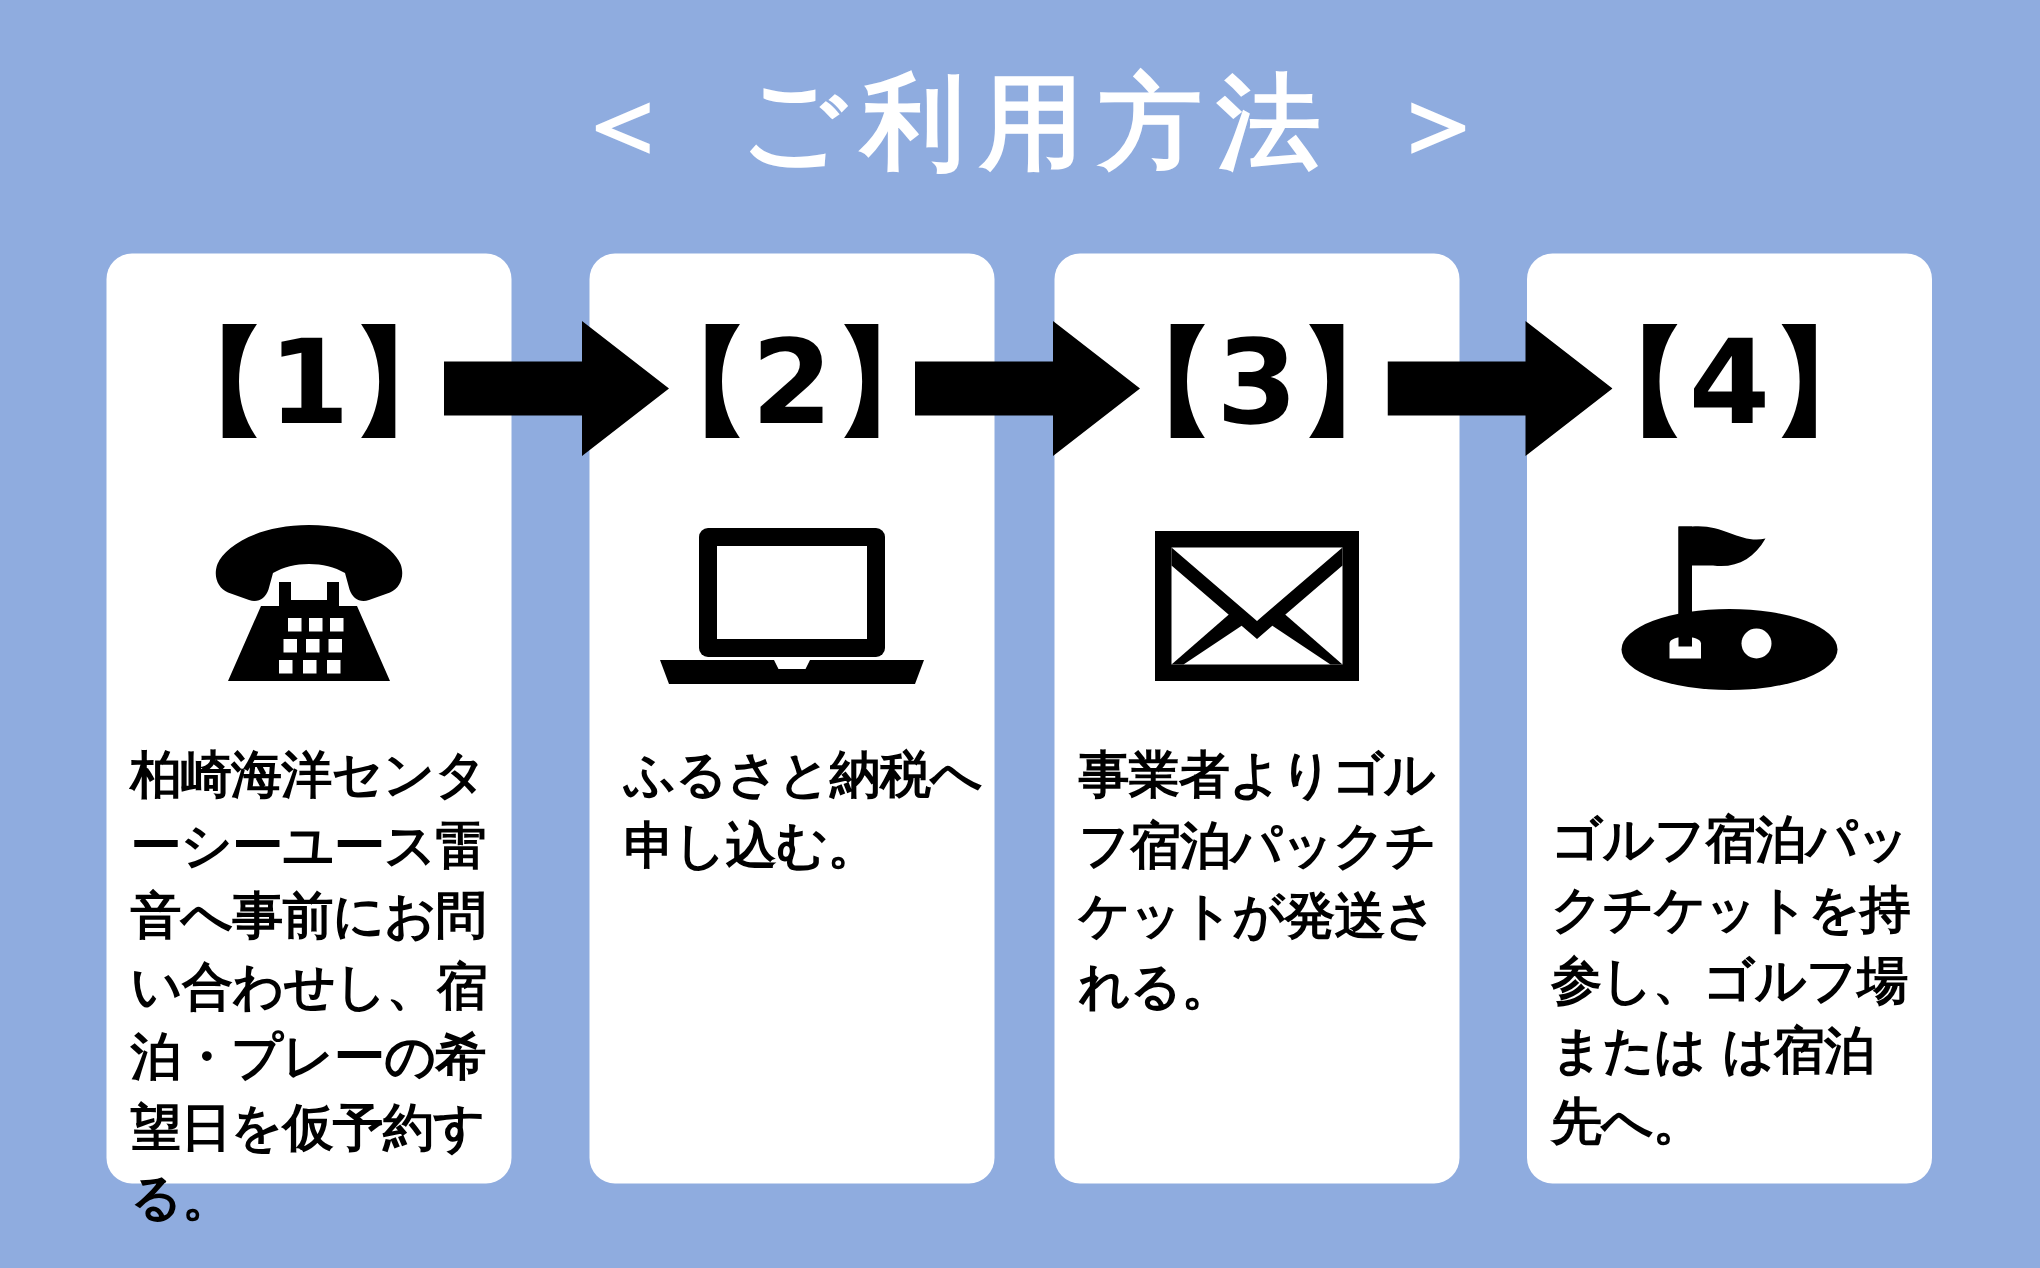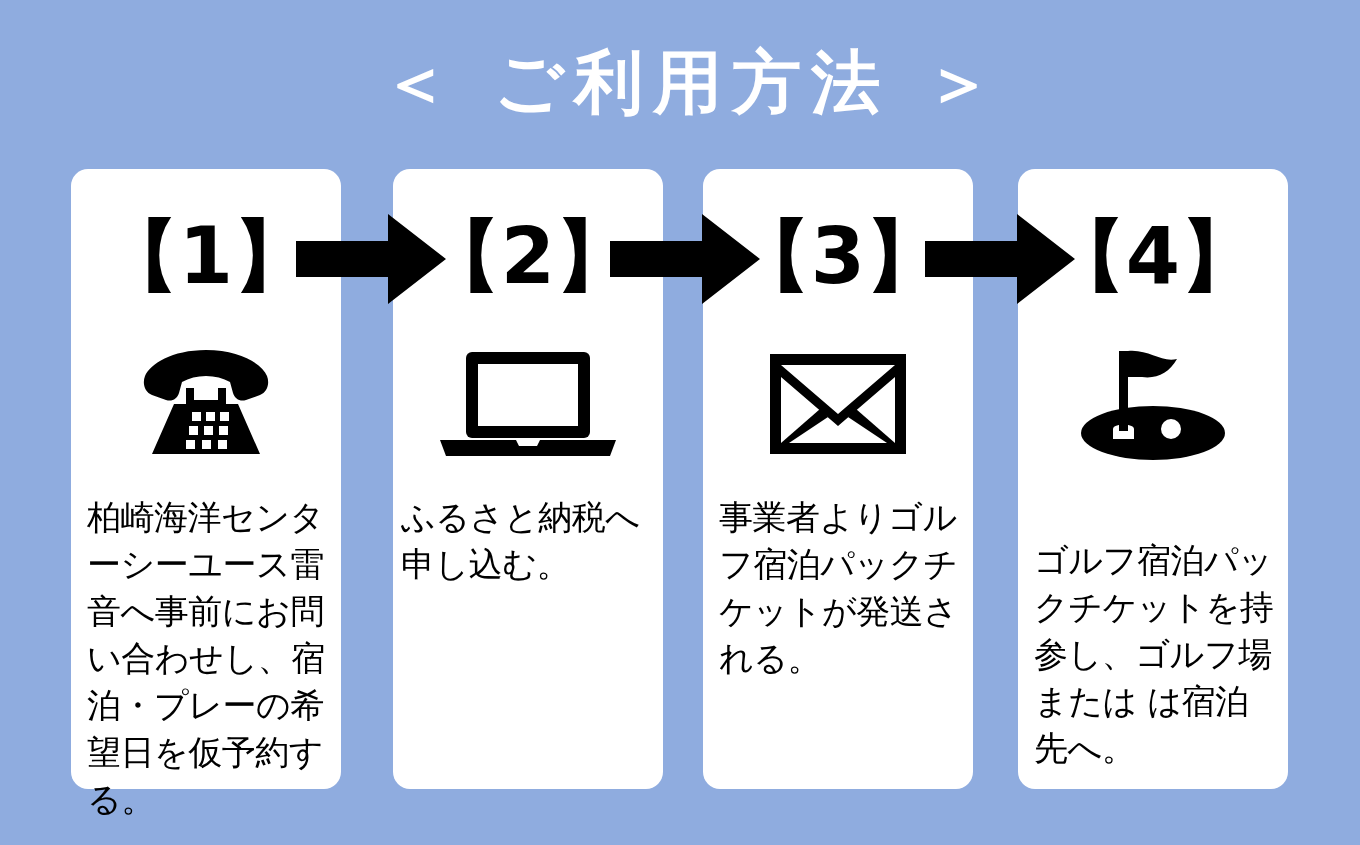--- a/index.html
+++ b/index.html
@@ -90,29 +90,29 @@
   #icon-3 { left: 703px; }
   #icon-4 { left: 1018px; }
 
   
   .card-text {
     position: absolute;
     top: 494px;
     width: 250px;
     color: #000000;
     font-size: 34px;
-    font-weight: normal;
+    font-weight: bold;
     line-height: 47px;
     letter-spacing: -0.5px;
     font-family: "DejaVu Sans", "Liberation Sans", sans-serif;
     white-space: pre-wrap;
     word-break: break-all;
   }
   #text-1 { left: 87px; width: 248px; }
-  #text-2 { left: 401px; width: 244px; }
+  #text-2 { left: 416px; width: 244px; }
   #text-3 { left: 719px; width: 244px; }
   #text-4 { left: 1034px; width: 244px; margin-top: 43px; }
 </style>
 </head>
 <body>
 
 <div class="title">＜ ご利用方法 ＞</div>
 
 <div class="card" id="card-1"></div>
 <div class="card" id="card-2"></div>

